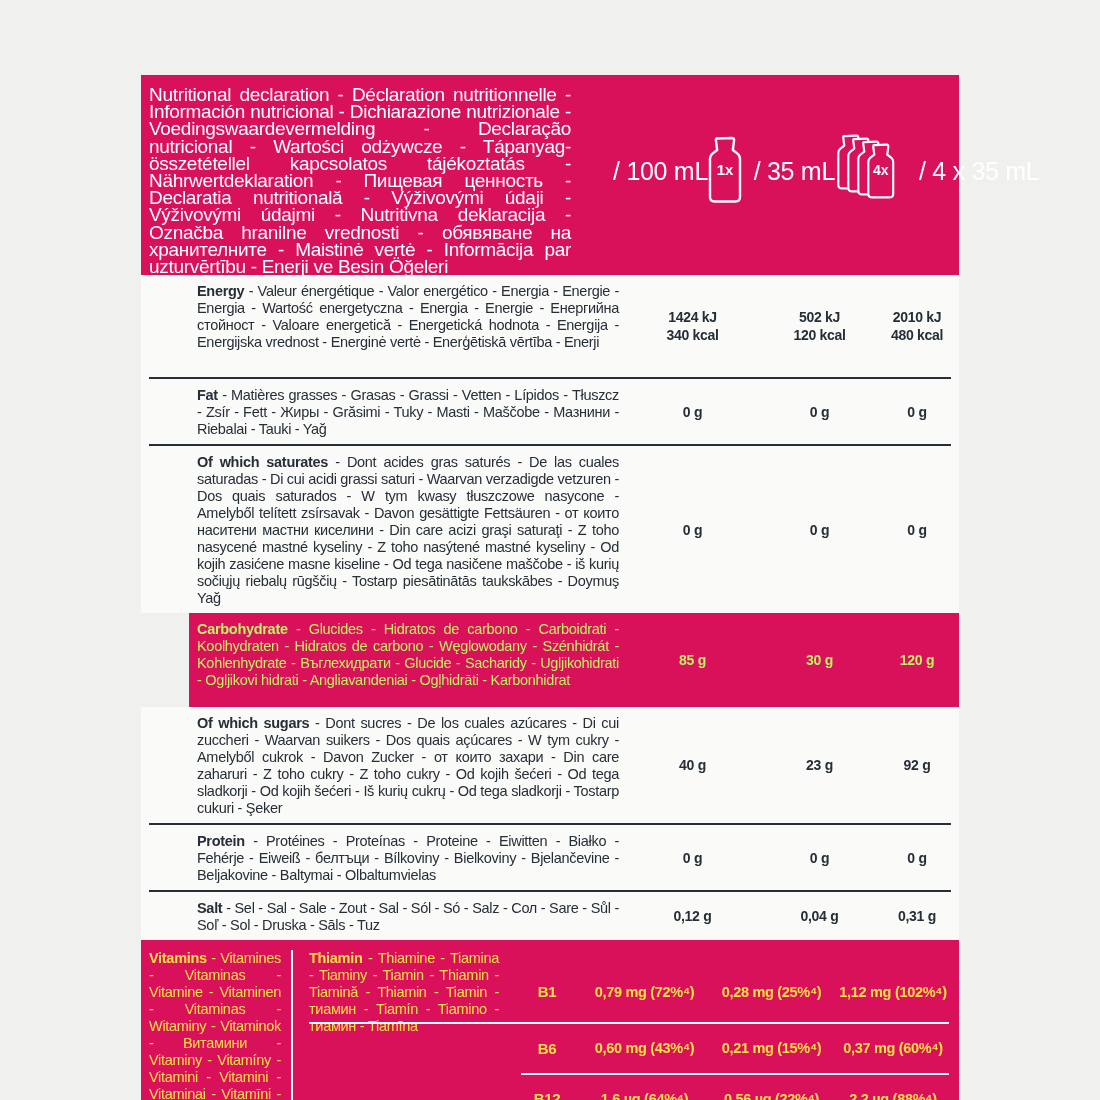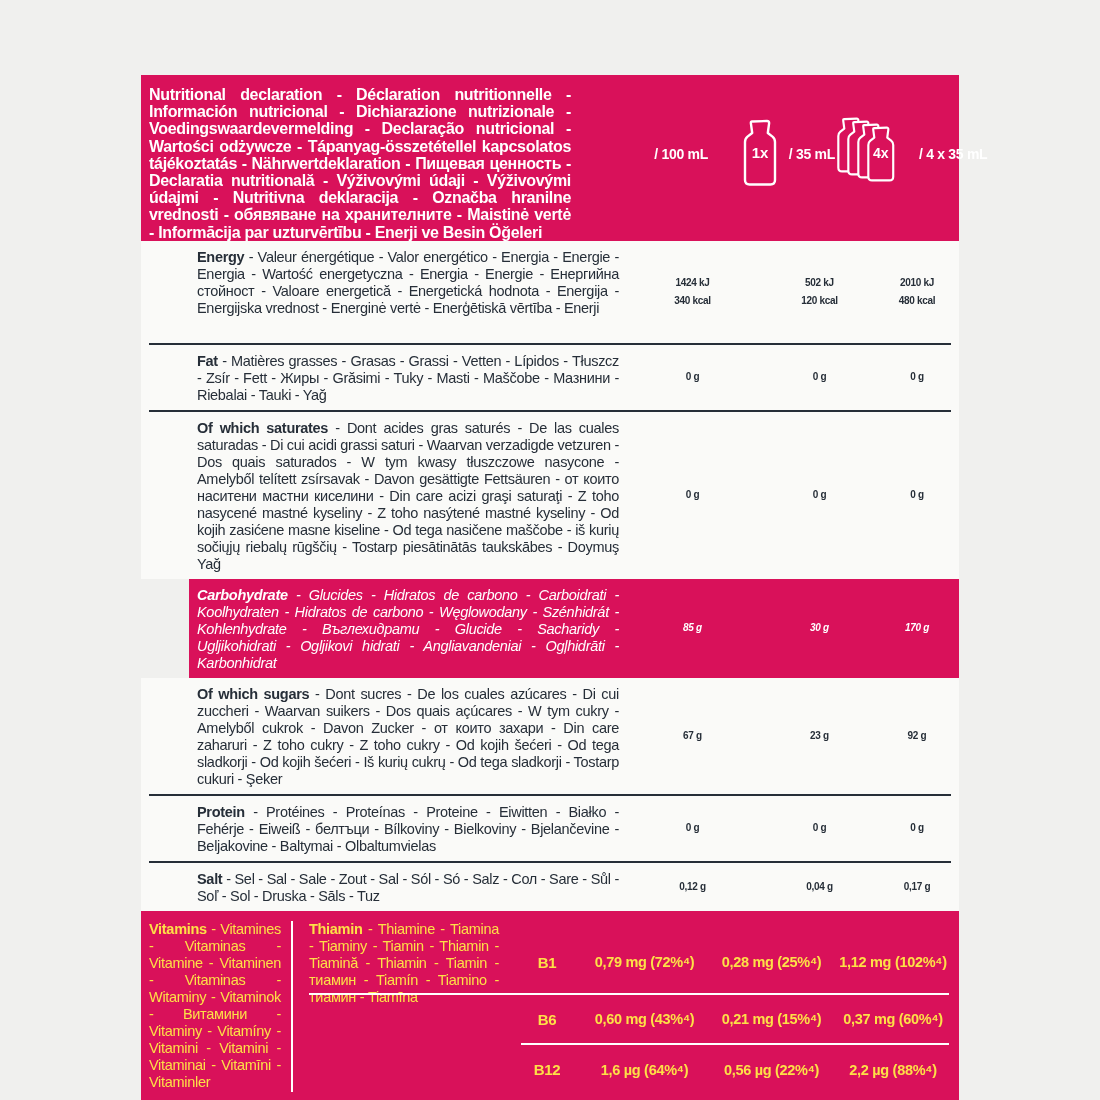--- a/index.html
+++ b/index.html
@@ -21,51 +21,51 @@
     margin-left:48px;
   }
   .row-label {
     text-align:justify;
     font-size:14.5px; line-height:17px; letter-spacing:-0.3px;
     padding-right:10px; padding-top:2px;
   }
   .row-label .lead { font-weight:700; }
   .value-cell {
     display:flex; align-items:center; justify-content:center;
-    font-weight:700; font-size:10px; letter-spacing:-0.3px;
+    font-weight:700; font-size:14px; letter-spacing:-0.3px;
     text-align:center; white-space:pre-line; line-height:18px;
   }
   
   .hdr {
     background:#d9115a; color:#fff;
     display:grid; grid-template-columns:432px 127px 127px 1fr;
     min-height:153px; padding:8px 8px 0 8px;
   }
   .hdr-title {
-    font-weight:700; font-size:16px; line-height:17.2px;
+    font-weight:400; font-size:19px; line-height:17.2px;
     letter-spacing:-0.3px; text-align:justify; padding:3px 10px 0 0;
   }
   .hdr-col {
     display:flex; justify-content:flex-end;
     align-items:center; padding-bottom:16px; gap:10px;
   }
-  .hdr-col-label { font-weight:700; font-size:14px; letter-spacing:-0.3px; white-space:nowrap; }
+  .hdr-col-label { font-weight:400; font-size:25px; letter-spacing:-0.3px; white-space:nowrap; }
   .gel-svg { display:block; }
   .gel-svg text { font-family:"Liberation Sans","DejaVu Sans",sans-serif; font-weight:700; }
   
   .group { background:#fafaf8; }
   .divider { height:2px; background:#262e38; margin:0 8px; }
   .row-energy   { min-height:102px; }
   .row-fat      { min-height:46px; }
   .row-saturates{ min-height:163px; }
   .row-sugars   { min-height:106px; }
   .row-protein  { min-height:62px; }
   .row-salt     { min-height:46px; }
   
-  .pink-row { background:#d9115a; color:#ffffff;font-style:italic; }
+  .pink-row { background:#d9115a; color:#bef264; }
   .row-carb { min-height:94px; }
   
   .vitamins {
     background:#d9115a; color:#fde047;
     display:flex; min-height:175px; padding:8px;
   }
   .vit-label { width:142px; flex:0 0 142px; padding-top:2px; }
   .vit-vline { width:2px; flex:0 0 2px; background:#fff; margin:2px 0; }
   .vit-right { flex:1; display:flex; flex-direction:column; }
   .vit-row {
@@ -167,49 +167,49 @@
       <div class="value-cell">0 g</div>
     </div>
   </div>
 
   <div class="grid-row pink-row row-carb">
     <div class="row-label">
       <span class="lead">Carbohydrate</span><span> - Glucides - Hidratos de carbono - Carboidrati - Koolhydraten - Hidratos de carbono - Węglowodany - Szénhidrát - Kohlenhydrate - Въглехидрати - Glucide - Sacharidy - Ugljikohidrati - Ogljikovi hidrati - Angliavandeniai - Ogļhidrāti - Karbonhidrat</span>
     </div>
     <div class="value-cell">85 g</div>
     <div class="value-cell">30 g</div>
-    <div class="value-cell">170 g</div>
+    <div class="value-cell">120 g</div>
   </div>
 
   <div class="group">
     <div class="grid-row row-sugars">
       <div class="row-label">
         <span class="lead">Of which sugars</span><span> - Dont sucres - De los cuales azúcares - Di cui zuccheri - Waarvan suikers - Dos quais açúcares - W tym cukry - Amelyből cukrok - Davon Zucker - от които захари - Din care zaharuri - Z toho cukry - Z toho cukry - Od kojih šećeri - Od tega sladkorji - Od kojih šećeri - Iš kurių cukrų - Od tega sladkorji - Tostarp cukuri - Şeker</span>
       </div>
-      <div class="value-cell">67 g</div>
+      <div class="value-cell">40 g</div>
       <div class="value-cell">23 g</div>
       <div class="value-cell">92 g</div>
     </div>
     <div class="divider"></div>
     <div class="grid-row row-protein">
       <div class="row-label">
         <span class="lead">Protein</span><span> - Protéines - Proteínas - Proteine - Eiwitten - Białko - Fehérje - Eiweiß - белтъци - Bílkoviny - Bielkoviny - Bjelančevine - Beljakovine - Baltymai - Olbaltumvielas</span>
       </div>
       <div class="value-cell">0 g</div>
       <div class="value-cell">0 g</div>
       <div class="value-cell">0 g</div>
     </div>
     <div class="divider"></div>
     <div class="grid-row row-salt">
       <div class="row-label">
         <span class="lead">Salt</span><span> - Sel - Sal - Sale - Zout - Sal - Sól - Só - Salz - Сол - Sare - Sůl - Soľ - Sol - Druska - Sāls - Tuz</span>
       </div>
       <div class="value-cell">0,12 g</div>
       <div class="value-cell">0,04 g</div>
-      <div class="value-cell">0,17 g</div>
+      <div class="value-cell">0,31 g</div>
     </div>
   </div>
 
   <div class="vitamins">
     <div class="vit-label row-label">
       <span class="lead">Vitamins</span><span> - Vitamines - Vitaminas - Vitamine - Vitaminen - Vitaminas - Witaminy - Vitaminok - Витамини - Vitaminy - Vitamíny - Vitamini - Vitamini - Vitaminai - Vitamīni - Vitaminler</span>
     </div>
     <div class="vit-vline"></div>
     <div class="vit-right">
 

